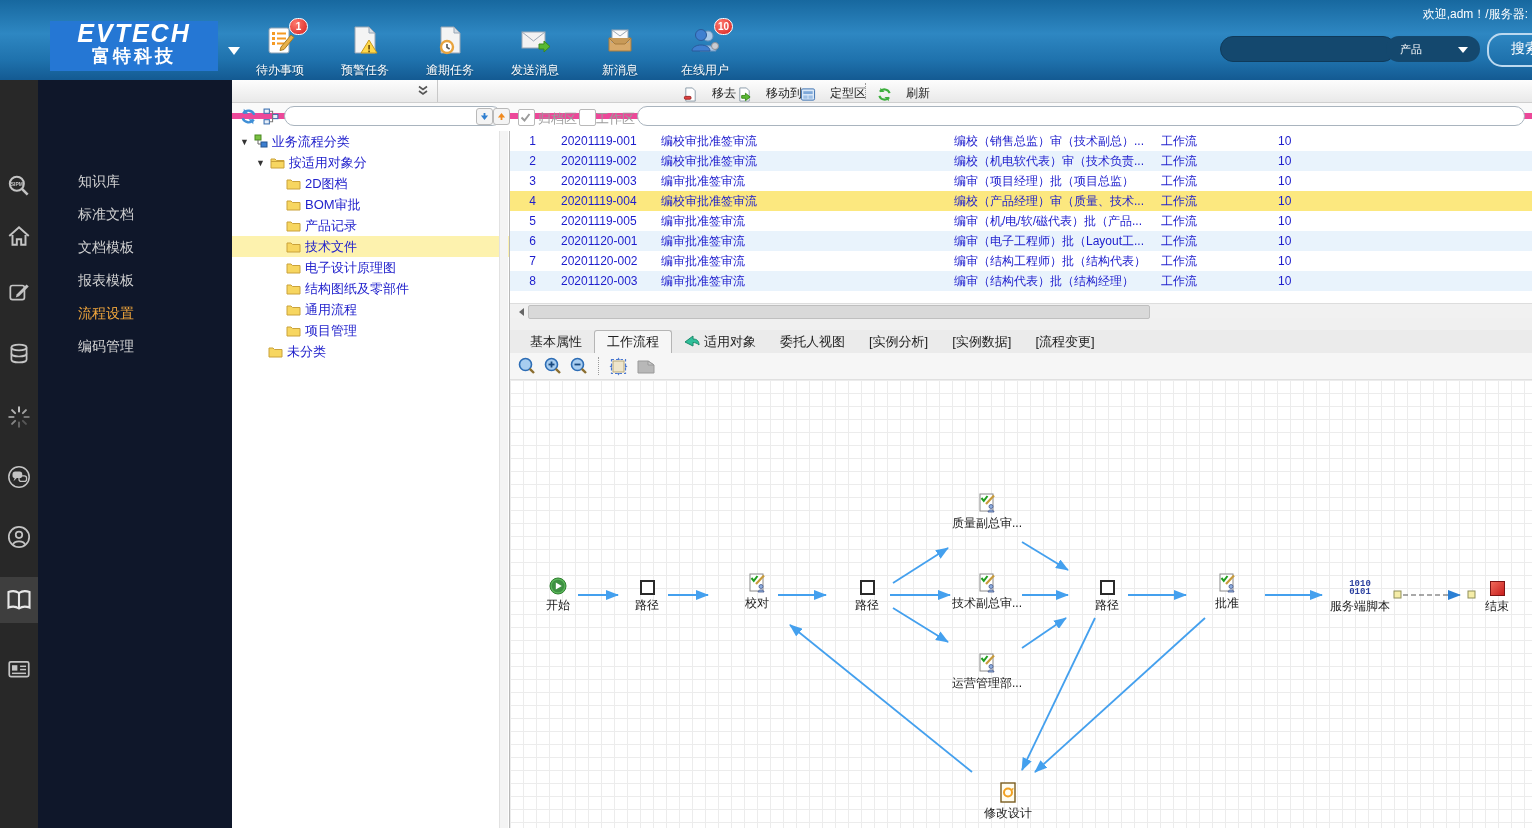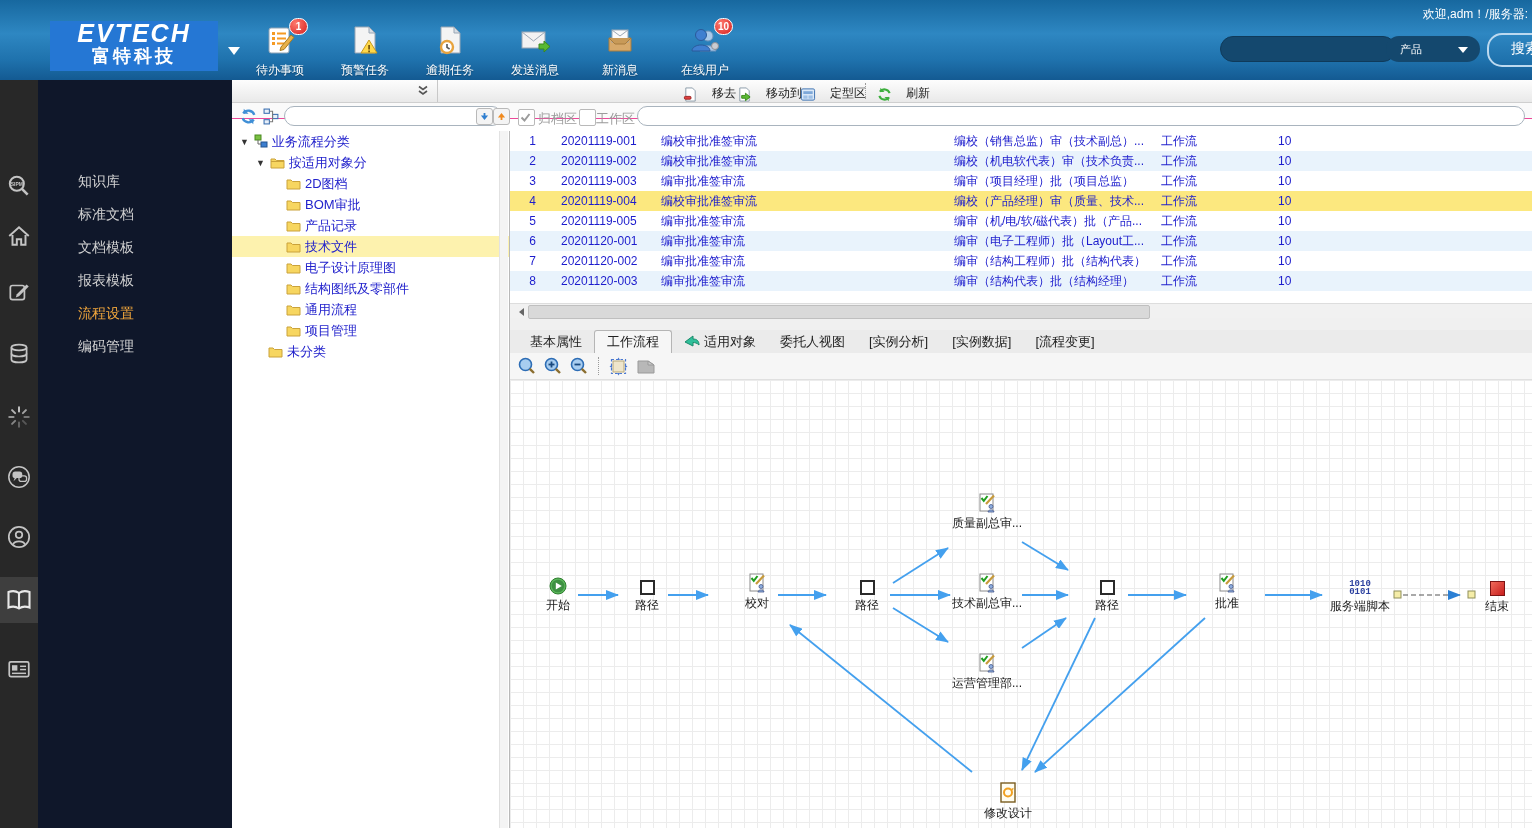--- a/index.html
+++ b/index.html
@@ -43,21 +43,21 @@
 
   
   #actionbar{position:absolute;left:232px;top:80px;width:1300px;height:23px;
     background:linear-gradient(180deg,#fdfdfd,#e9e9e9);border-bottom:1px solid #cfcfcf;box-sizing:border-box;}
   #ab-overflow{position:absolute;left:0;top:0;width:205px;height:22px;border-right:1px solid #c8c8c8;}
   #ab-overflow svg{position:absolute;right:8px;top:5px;}
   .ab-btn{position:absolute;top:0;height:22px;display:flex;align-items:flex-end;gap:14px;font-size:12px;color:#222;cursor:pointer;padding:0 3px;}
   .ab-sep{position:absolute;top:3px;width:0;height:16px;border-left:1px dotted #9a9a9a;}
 
   
-  #filterrow{position:absolute;left:232px;top:103px;width:1300px;height:16px;background:#fafafa;border-bottom:1px solid #ec4899;box-sizing:border-box;}
+  #filterrow{position:absolute;left:232px;top:103px;width:1300px;height:16px;background:#fafafa;border-bottom:6px solid #ec4899;box-sizing:border-box;}
   .frow-ic{position:absolute;top:5px;cursor:pointer;}
   #tree-search{position:absolute;left:52px;top:3px;width:218px;height:20px;border:1px solid #a9b4be;border-radius:10px;
     font-size:12px;padding:0 44px 0 10px;box-sizing:border-box;outline:none;}
   .updn{position:absolute;top:5px;width:15px;height:15px;border:1px solid #b9b9b9;border-radius:3px;background:#f4f4f4;
     display:flex;align-items:center;justify-content:center;cursor:pointer;}
   .chk{position:absolute;top:6px;width:15px;height:15px;border:1px solid #b9b9b9;border-radius:2px;background:#fff;cursor:pointer;}
   .chk-label{position:absolute;top:7px;font-size:13px;color:#9b9b9b;}
   #filter-input{position:absolute;left:405px;top:3px;width:888px;height:20px;border:1px solid #a9b4be;border-radius:10px;
     font-size:12px;padding:0 10px;box-sizing:border-box;outline:none;}
 

